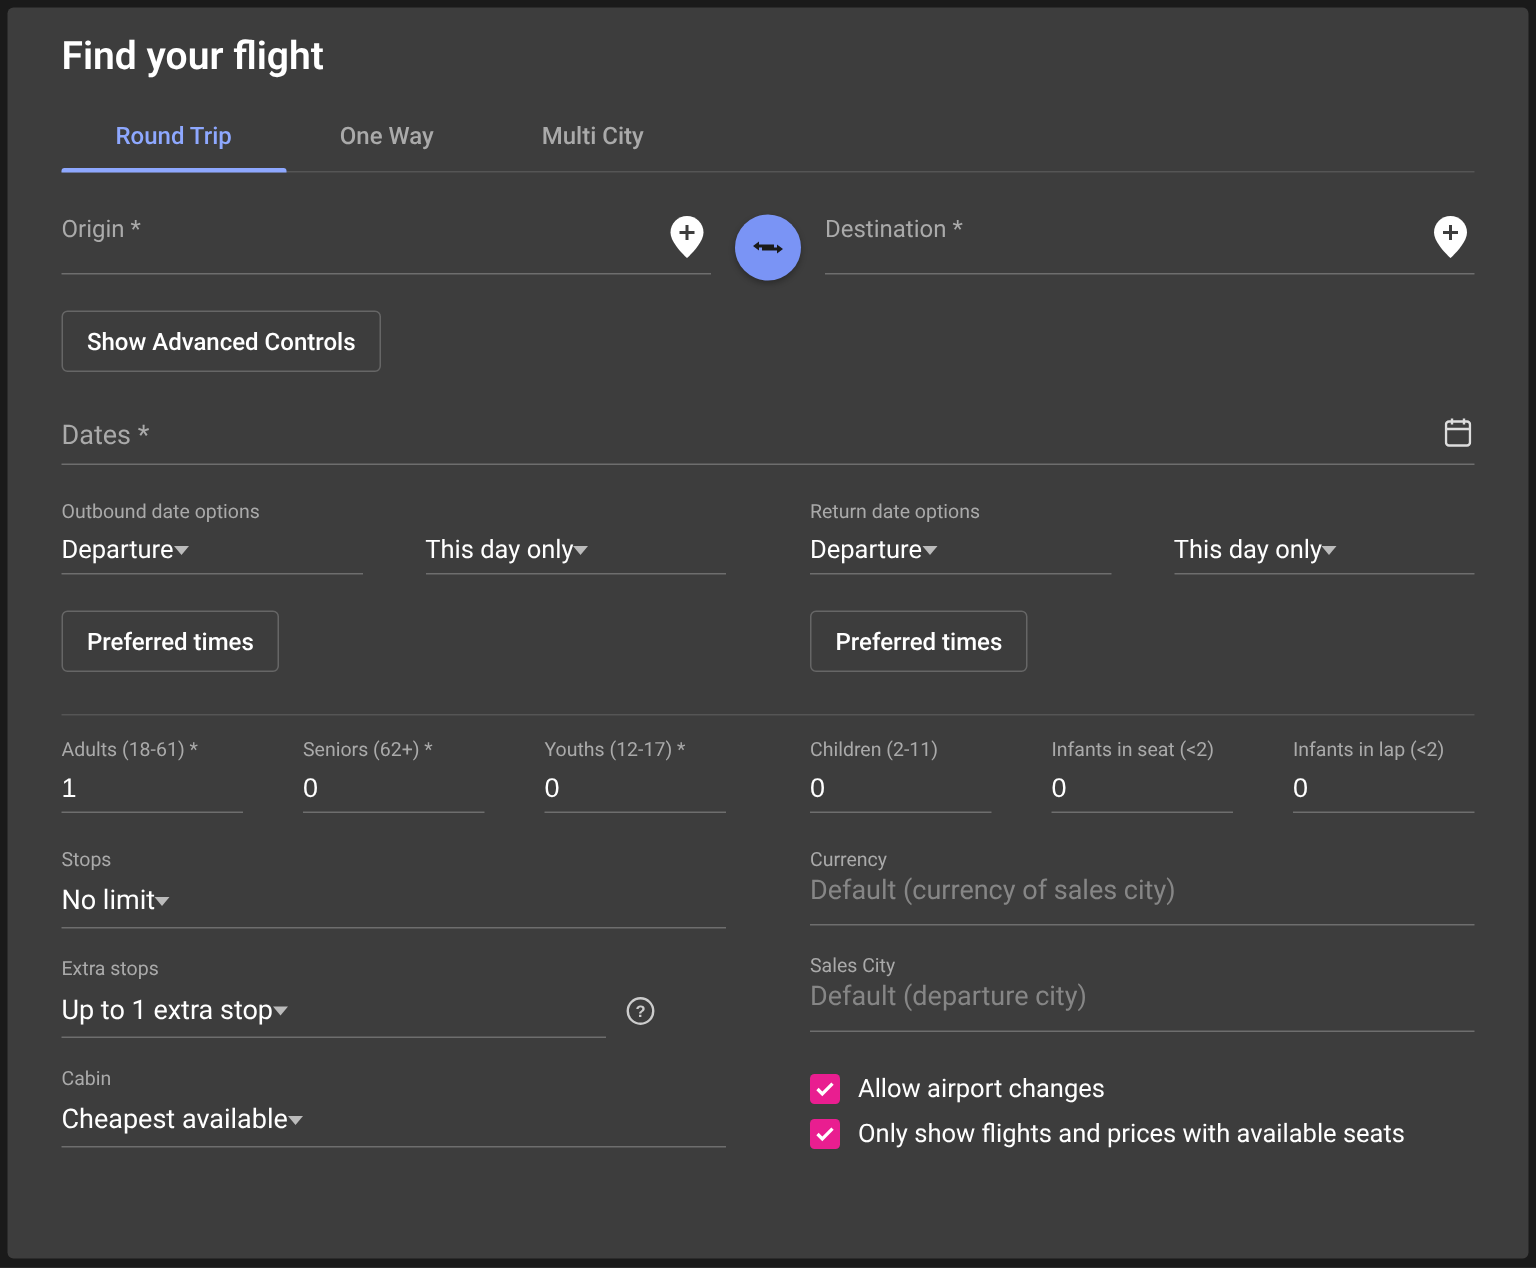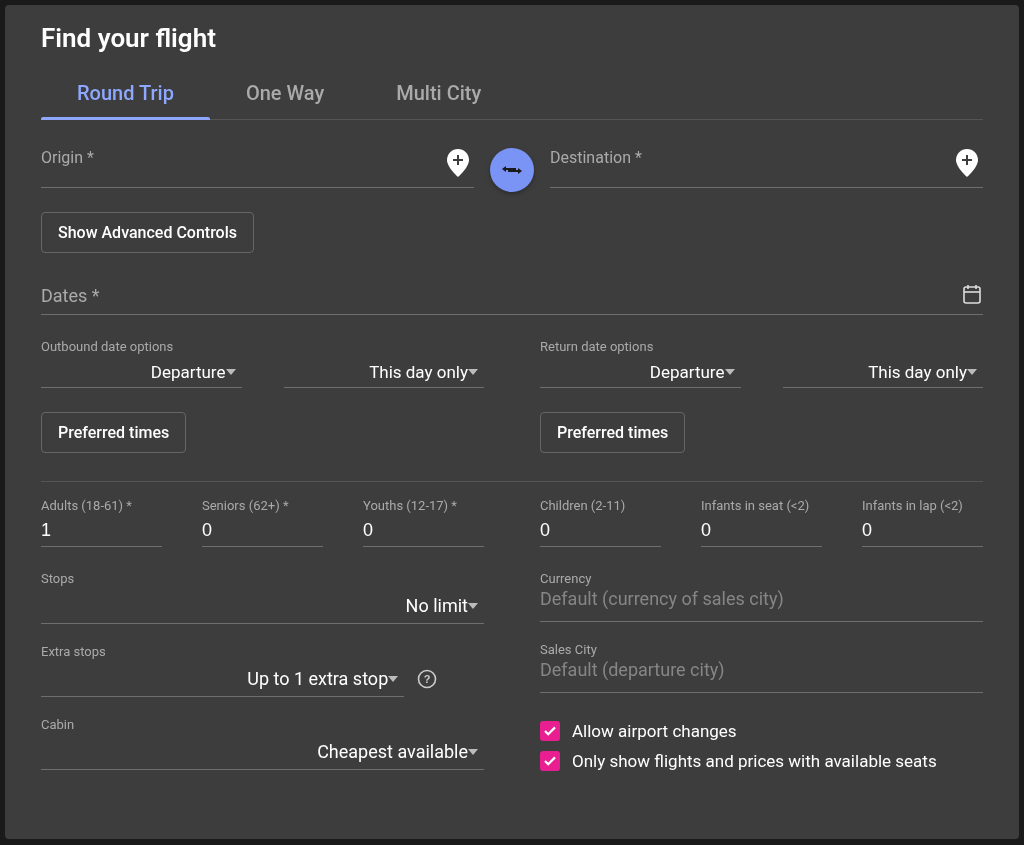--- a/index.html
+++ b/index.html
@@ -37,21 +37,21 @@
     font-weight: 600;
     margin: 0 0 16px 0;
   }
   .tabs {
     display: flex;
     border-bottom: 1px solid var(--divider);
     margin-bottom: 28px;
   }
   .tab {
     padding: 12px 36px 14px 36px;
-    font-size: 20px;
+    font-size: 16px;
     font-weight: 500;
     color: var(--text-dim);
     cursor: pointer;
     position: relative;
   }
   .tab.active {
     color: var(--tab-active);
   }
   .tab.active::after {
     content: "";
@@ -150,21 +150,21 @@
     font-size: 13px;
     color: var(--text-dim);
     margin-bottom: 2px;
     display: block;
   }
   .mini-select {
     border-bottom: 1px solid var(--line);
     height: 32px;
     display: flex;
     align-items: center;
-    justify-content: flex-end;
+    justify-content: flex-start;
     font-size: 17px;
     color: var(--text);
     cursor: pointer;
   }
 
   .half-row { display: flex; gap: 42px; }
   .half { flex: 1; }
 
   .hr {
     border: none;

